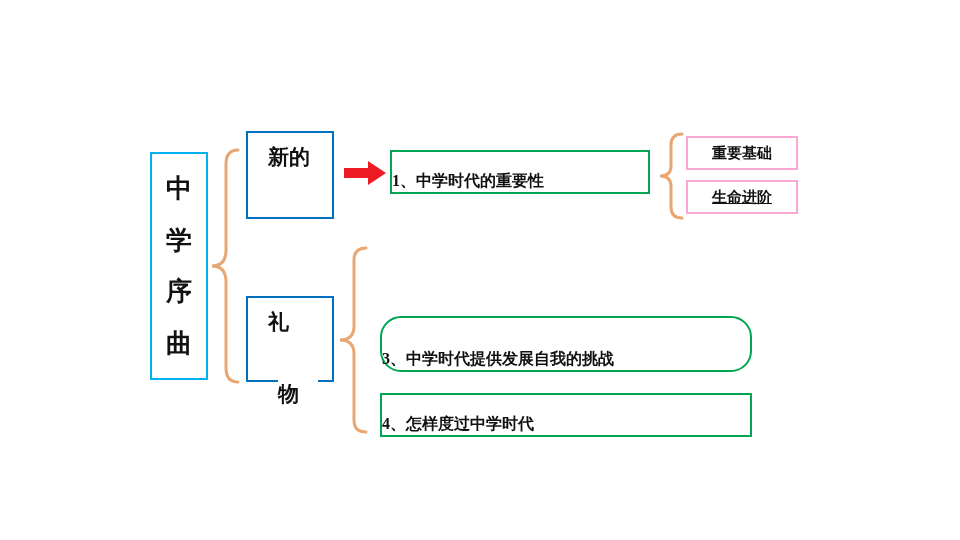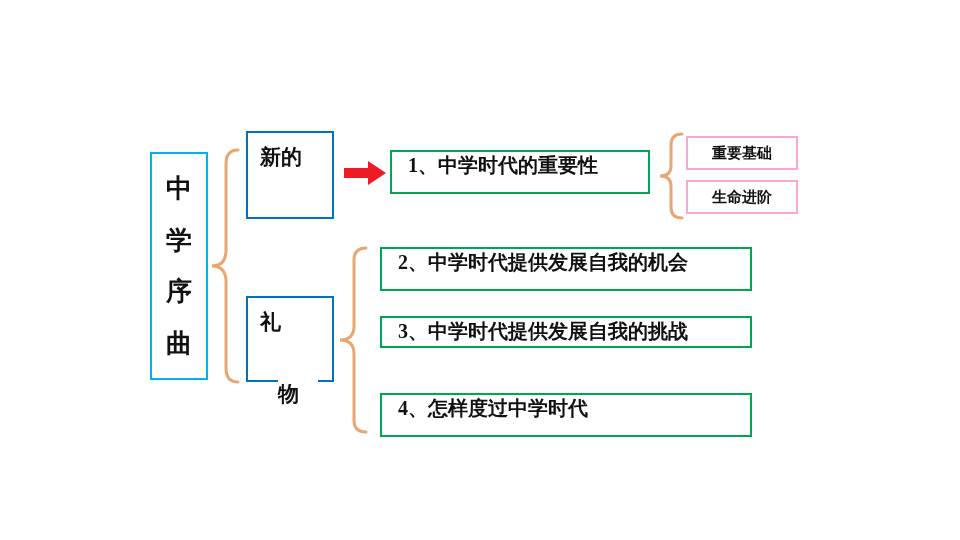--- a/index.html
+++ b/index.html
@@ -10,44 +10,44 @@
   .abs{position:absolute;box-sizing:border-box;}
   .root-box{
     left:150px;top:152px;width:58px;height:228px;
     border:2px solid #00B0F0;
     display:flex;flex-direction:column;align-items:center;justify-content:space-evenly;
     font-size:26px;
   }
   .node-box{
     border:2px solid #0070C0;
     font-size:21px;line-height:1.75;
-    padding:6px 0 0 12px;
+    padding:6px 0 0 20px;
   }
   .node1{left:246px;top:131px;width:88px;height:88px;}
   .node2{left:246px;top:296px;width:88px;height:86px;overflow:visible;}
   .node2-overflow{
     left:278px;top:380px;width:40px;height:30px;
     font-size:21px;line-height:1;background:#ffffff;padding-top:4px;
   }
   .topic-box{
     border:2px solid #00A651;
-    display:flex;align-items:flex-start;
-    font-size:20px;padding-left:16px;
+    display:flex;align-items:flex-end;
+    font-size:16px;padding-left:0;
   }
   .topic1{left:390px;top:150px;width:260px;height:44px;}
   .g2{left:380px;top:247px;width:372px;height:44px;}
-  .g3{left:380px;top:316px;width:372px;height:32px;}
+  .g3{left:380px;top:316px;width:372px;height:56px;border-radius:21px;}
   .g4{left:380px;top:393px;width:372px;height:44px;}
   .leaf-box{
     border:2px solid #f9a8d4;
     display:flex;align-items:center;justify-content:center;
     font-size:15px;
   }
   .leaf1{left:686px;top:136px;width:112px;height:34px;}
-  .leaf2{left:686px;top:180px;width:112px;height:34px;}
+  .leaf2{left:686px;top:180px;width:112px;height:34px;text-decoration:underline;}
   svg{display:block;}
 </style>
 </head>
 <body>
 
 <div class="stage">
 
   <div class="abs root-box">
     <span>中</span>
     <span>学</span>
@@ -84,23 +84,20 @@
 
   <div class="abs node-box node2">
     <div>礼</div>
   </div>
   <div class="abs node2-overflow">物</div>
 
   <svg class="abs" style="left:336px;top:246px;" width="36" height="188" viewBox="0 0 36 188">
     <path d="M30,2 Q18,2 18,14 L18,80 Q18,94 4,94 Q18,94 18,108 L18,174 Q18,186 30,186" fill="none" stroke-width="3" stroke-linecap="round" stroke="#E8A772"></path>
   </svg>
 
-  <div class="abs topic-box g2">
-    <span>2、中学时代提供发展自我的机会</span>
-  </div>
   <div class="abs topic-box g3">
     <span>3、中学时代提供发展自我的挑战</span>
   </div>
   <div class="abs topic-box g4">
     <span>4、怎样度过中学时代</span>
   </div>
 
 </div>
 
 </body></html>

